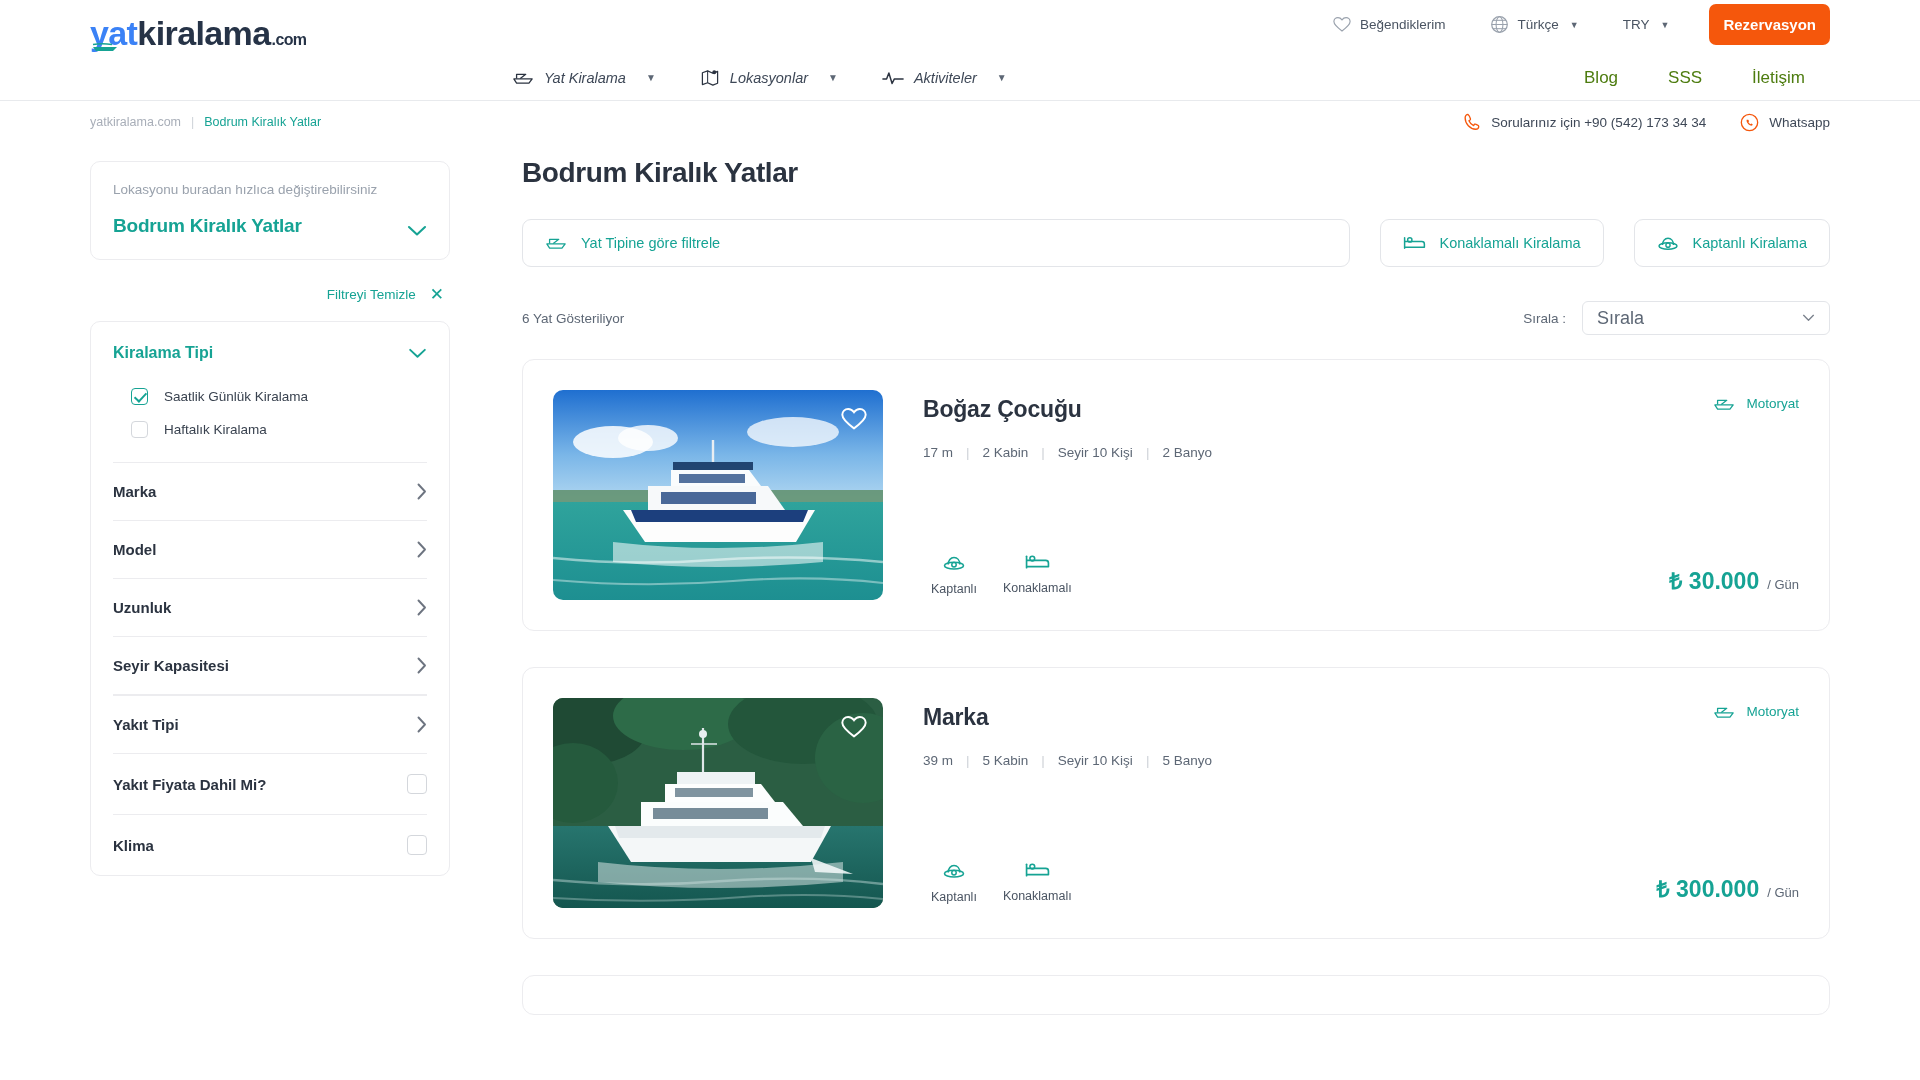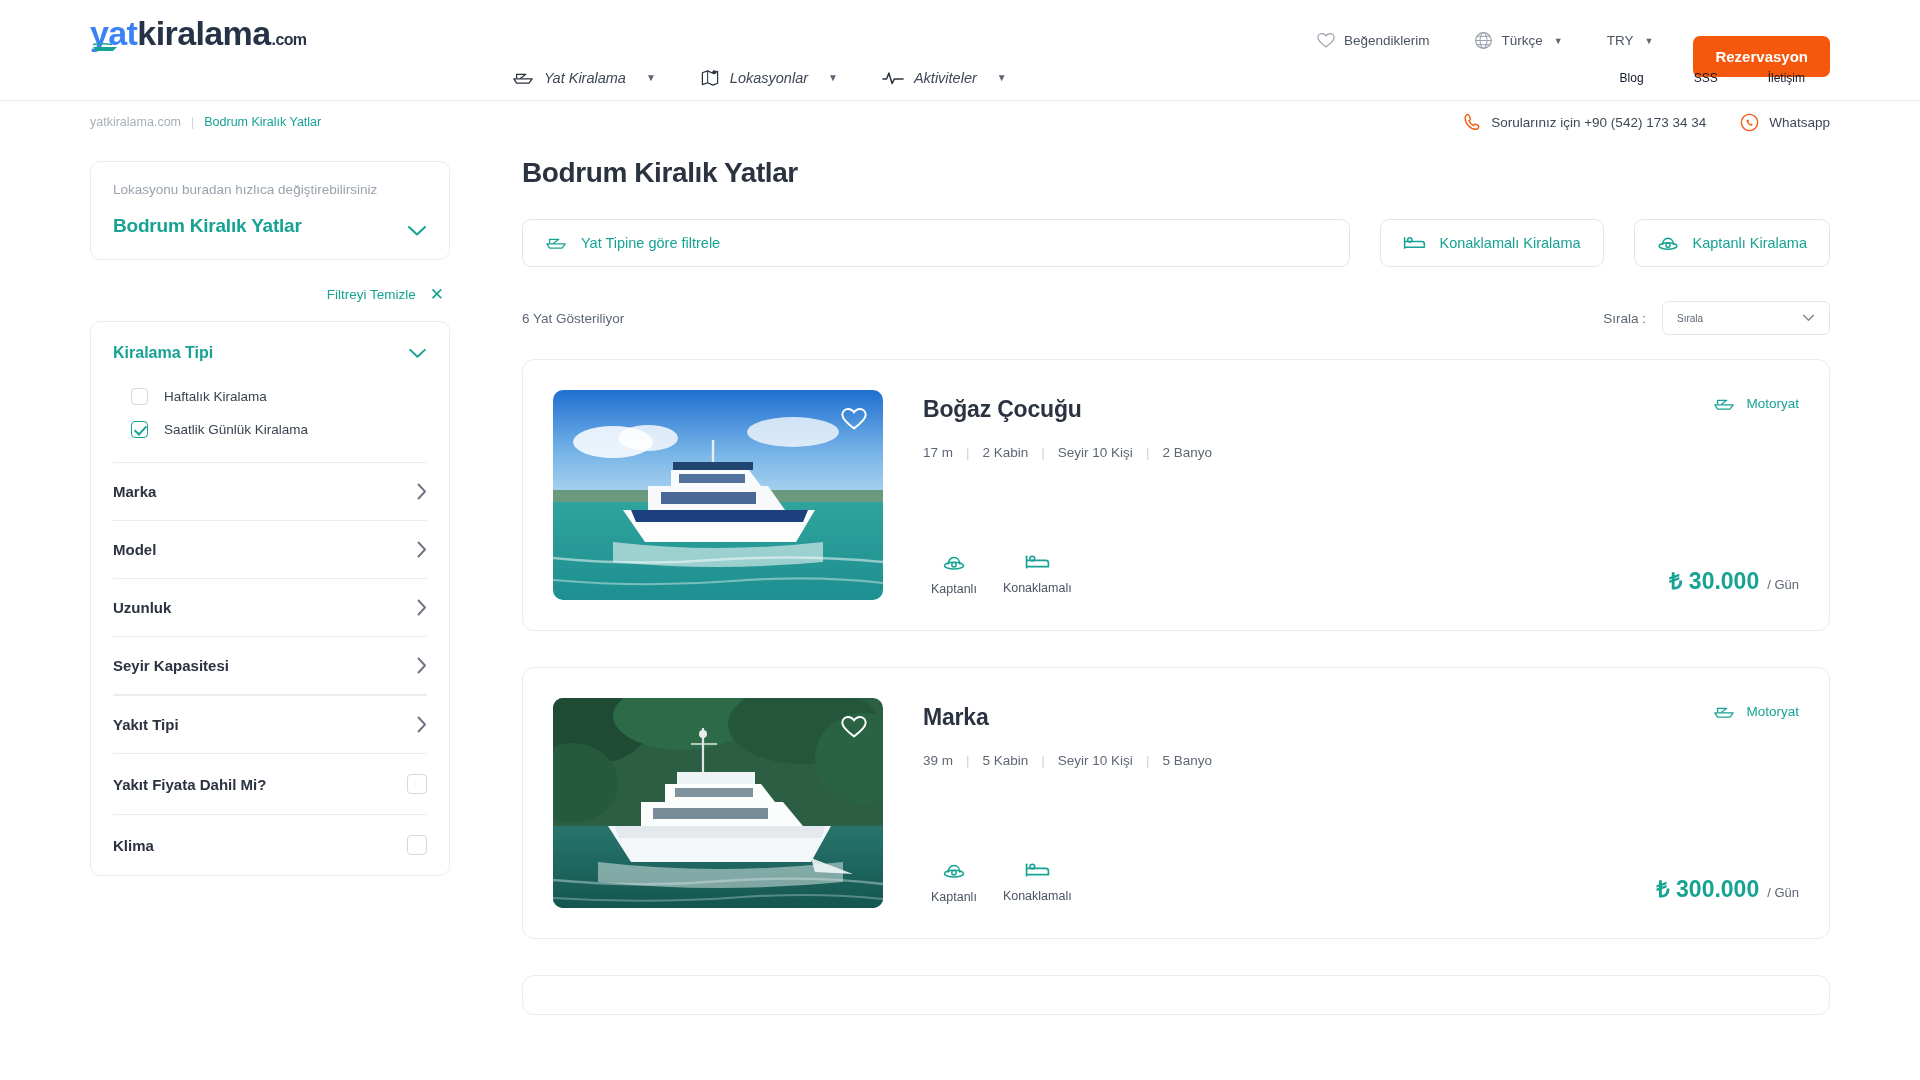--- a/index.html
+++ b/index.html
@@ -76,27 +76,26 @@
     cursor: pointer;
   }
   .hr-item .chev { font-size: 9px; color: #5d6775; margin-left: 2px; }
   .btn-reserve {
     background: #f5570c;
     color: #fff;
     border: none;
     border-radius: 7px;
     font-size: 15px;
     font-weight: 700;
-    padding: 0 22px;
+    padding: 0 14px;
     height: 41px;
     margin-left: 18px;
     cursor: pointer;
     font-family: "Liberation Sans", sans-serif;
     white-space: nowrap;
-    margin-top: 32px;
   }
 
   
   .nav-row {
     position: absolute;
     top: 55px; left: 0; right: 0;
     height: 45px;
     display: flex;
     align-items: center;
     padding: 0 90px;
@@ -119,22 +118,22 @@
     font-style: italic;
   }
   .nav-item .chev { font-size: 10px; color: #5d6775; margin-left: 10px; }
   .nav-right {
     position: absolute;
     right: 90px;
     display: flex;
     align-items: center;
   }
   .nav-link {
-    font-size: 12px;
-    color: #0f172a;
+    font-size: 17px;
+    color: #4d7c0f;
     padding: 0 25px;
     cursor: pointer;
     white-space: nowrap;
   }
 
   .header-divider {
     position: absolute;
     top: 100px; left: 0; right: 0;
     height: 1px;
     background: #e8eaed;
@@ -313,28 +312,28 @@
   .result-row {
     display: flex;
     align-items: center;
     justify-content: space-between;
     margin: 34px 0 24px 0;
   }
   .result-count { font-size: 13.5px; color: #5d6775; }
   .sort-area { display: flex; align-items: center; gap: 16px; }
   .sort-label { font-size: 13.5px; color: #5d6775; }
   .sort-select {
-    width: 168px; height: 34px;
+    width: 248px; height: 34px;
     border: 1px solid #e3e5e9;
     border-radius: 6px;
     display: flex;
     align-items: center;
     justify-content: space-between;
     padding: 0 14px;
-    font-size: 10px;
+    font-size: 18px;
     color: #5d6775;
     background: #fff;
     cursor: pointer;
   }
 
   
   .yacht-card {
     border: 1px solid #ececef;
     border-radius: 12px;
     background: #fff;
@@ -563,26 +562,26 @@
         <span class="fg-title">Kiralama Tipi</span>
         <span class="fg-chev">
           <svg width="19" height="11" viewBox="0 0 20 12">
               <path d="M2 2 L10 9.5 L18 2" fill="none" stroke="#16a394" stroke-width="2.1" stroke-linecap="round" stroke-linejoin="round"></path>
             </svg>
         </span>
       </div>
 
       <div class="checks">
         <div class="check-row">
+          <span class="cbox on"></span>
+          <span class="check-label">Saatlik Günlük Kiralama</span>
+        </div>
+        <div class="check-row">
           <span class="cbox"></span>
           <span class="check-label">Haftalık Kiralama</span>
-        </div>
-        <div class="check-row">
-          <span class="cbox on"></span>
-          <span class="check-label">Saatlik Günlük Kiralama</span>
         </div>
       </div>
 
       <div class="sep-line"></div>
       <div class="filter-row">
         <span class="fr-label">Marka</span>
         <span class="fr-chev">
           <svg width="10" height="17" viewBox="0 0 10 17">
               <path d="M1.5 1.5 L8 8.5 L1.5 15.5" fill="none" stroke="#6d7480" stroke-width="1.9" stroke-linecap="round" stroke-linejoin="round"></path>
             </svg>

